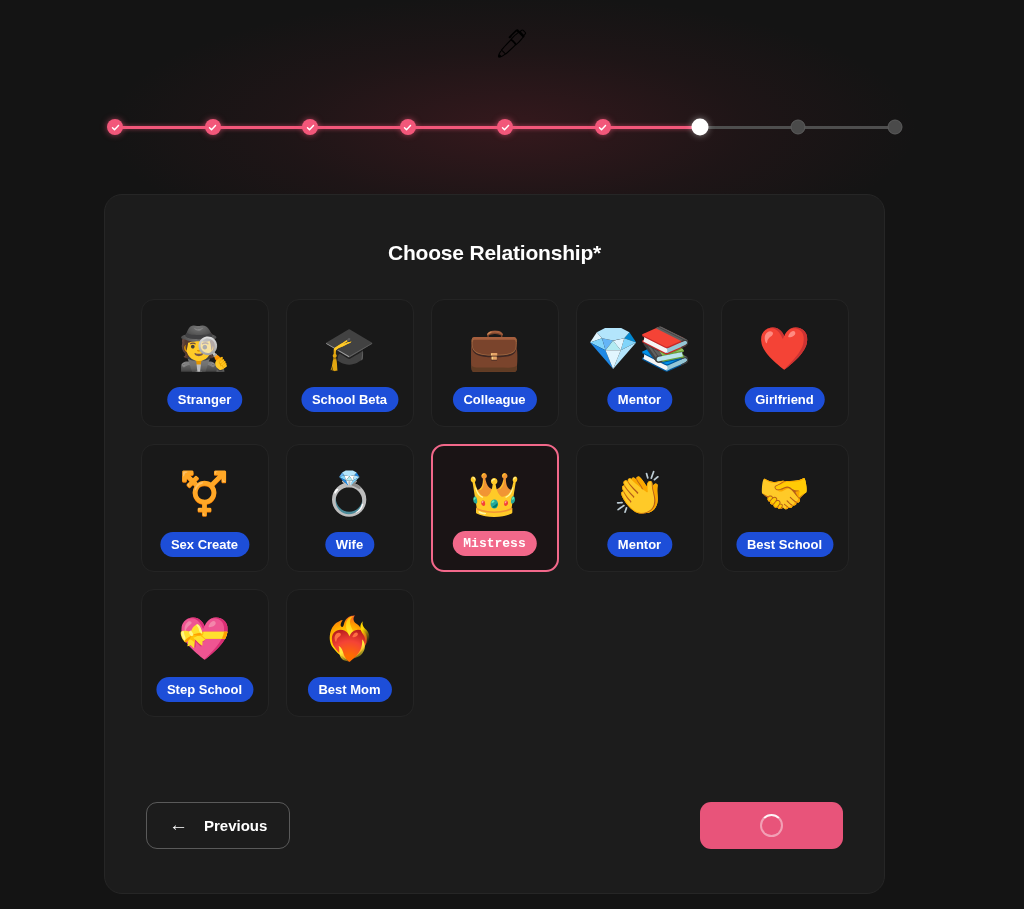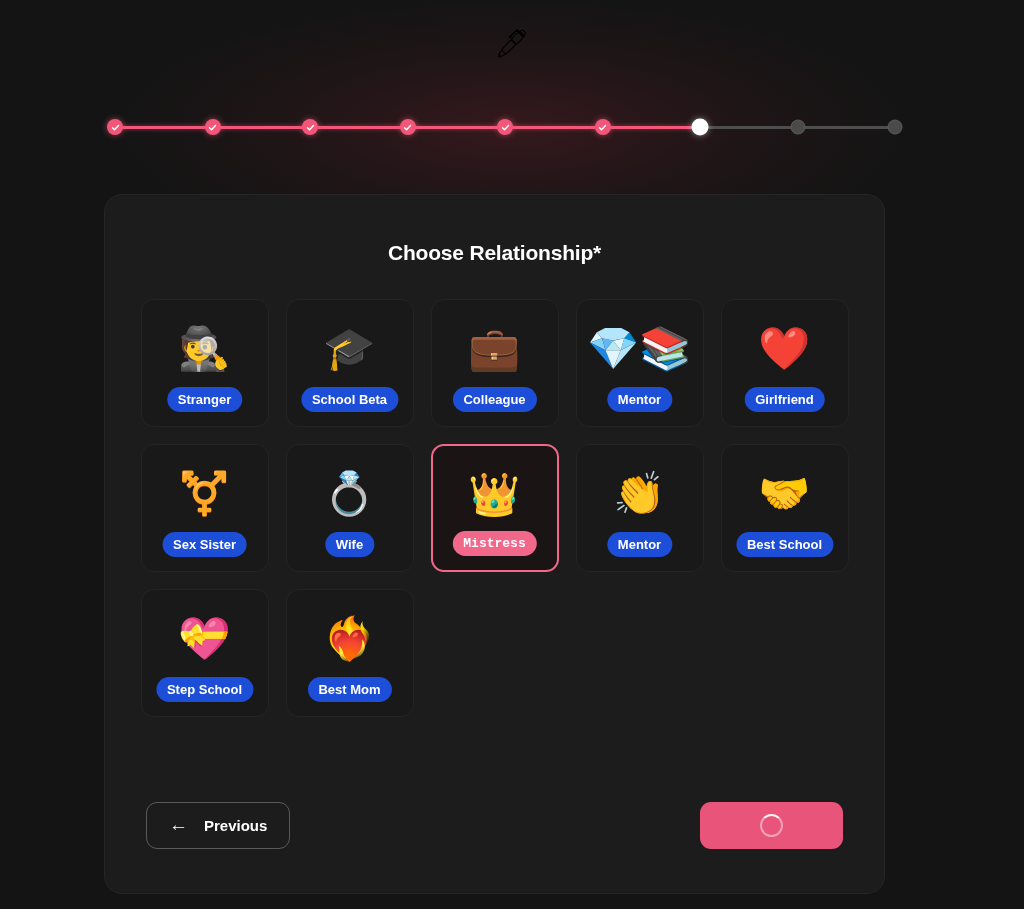--- a/index.html
+++ b/index.html
@@ -287,21 +287,21 @@
         <div class="card">
           <div class="card-emoji">💎📚</div>
           <div class="card-label">Mentor</div>
         </div>
         <div class="card">
           <div class="card-emoji">❤️</div>
           <div class="card-label">Girlfriend</div>
         </div>
         <div class="card">
           <div class="card-emoji">⚧️</div>
-          <div class="card-label">Sex Sister</div>
+          <div class="card-label">Sex Create</div>
         </div>
         <div class="card">
           <div class="card-emoji">💍</div>
           <div class="card-label">Wife</div>
         </div>
         <div class="card selected">
           <div class="card-emoji">👑</div>
           <div class="card-label">Mistress</div>
         </div>
         <div class="card">

